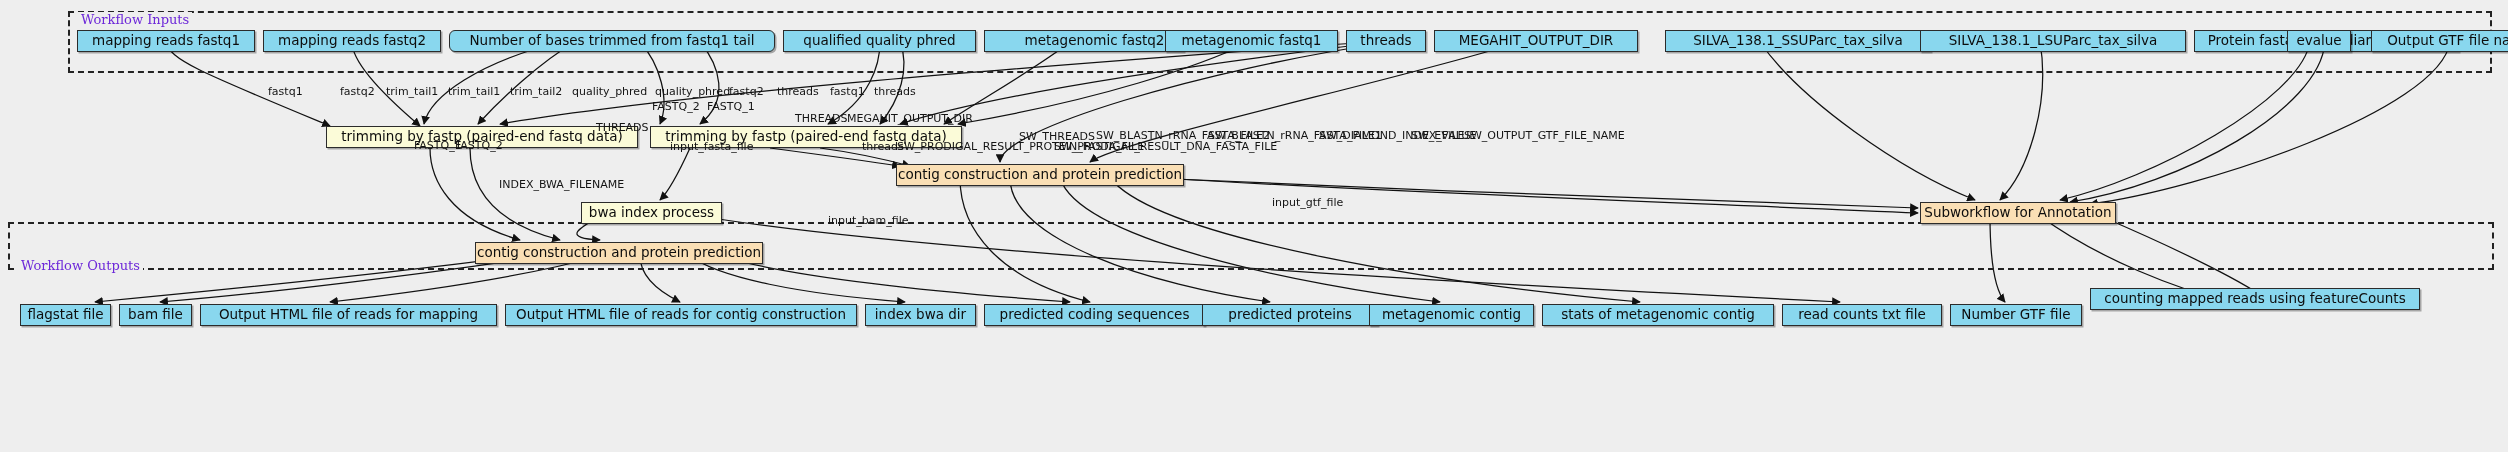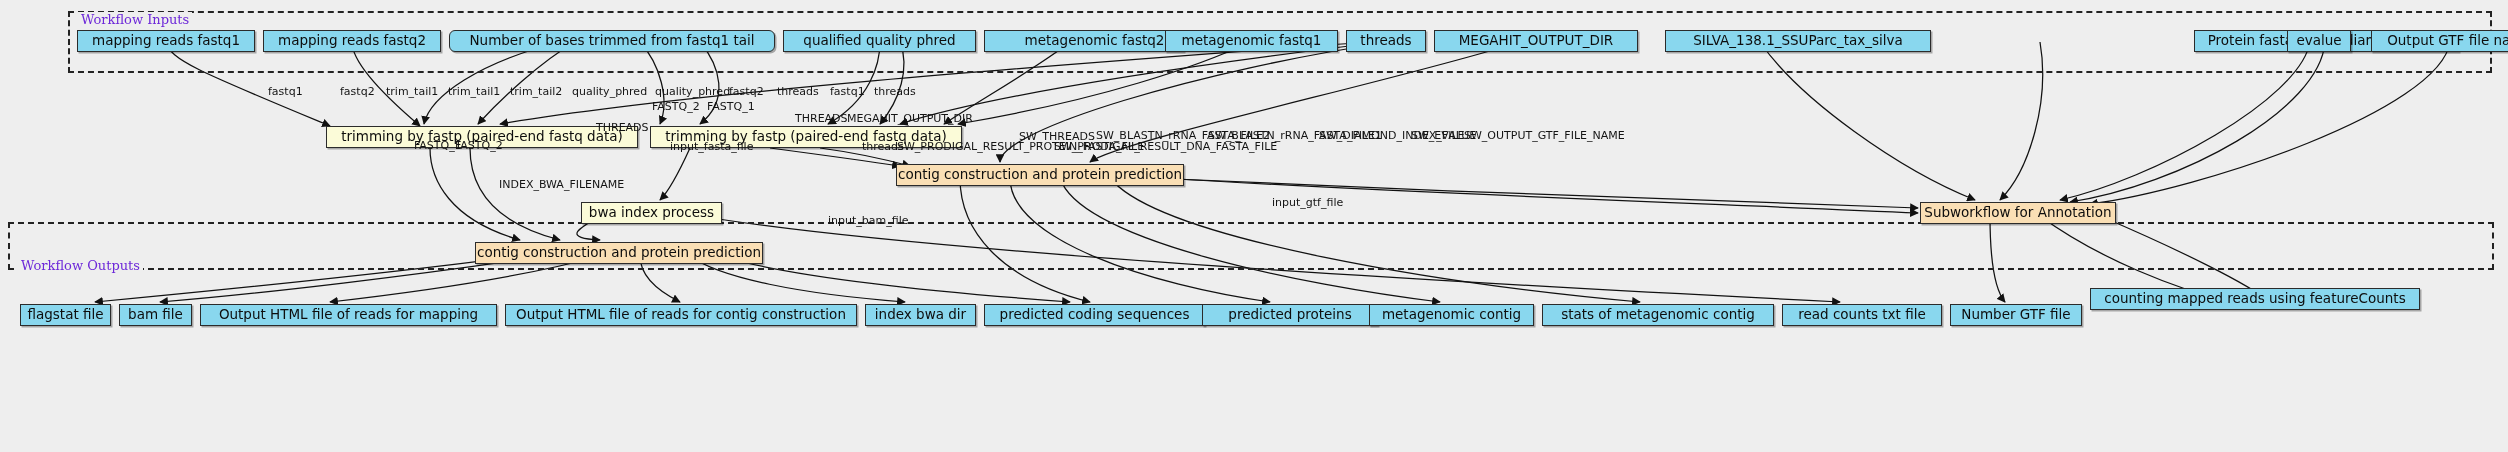--- a/index.html
+++ b/index.html
@@ -138,20 +138,21 @@
 
   <div class="node io" style="left:77px;top:30px;width:178px;">mapping reads fastq1</div>
   <div class="node io" style="left:263px;top:30px;width:178px;">mapping reads fastq2</div>
   <div class="node io" style="left:449px;top:30px;width:326px;border-radius:6px;">Number of bases trimmed from fastq1 tail</div>
   <div class="node io" style="left:783px;top:30px;width:193px;">qualified quality phred</div>
   <div class="node io" style="left:984px;top:30px;width:200px;padding-left:28px;">metagenomic fastq2</div>
   <div class="node io" style="left:1165px;top:30px;width:173px;">metagenomic fastq1</div>
   <div class="node io" style="left:1346px;top:30px;width:80px;">threads</div>
   <div class="node io" style="left:1434px;top:30px;width:204px;">MEGAHIT_OUTPUT_DIR</div>
   <div class="node io" style="left:1646px;top:30px;width:266px;margin-left:19px;">SILVA_138.1_SSUParc_tax_silva</div>
+  <div class="node io" style="left:1920px;top:30px;width:266px;">SILVA_138.1_LSUParc_tax_silva</div>
   <div class="node io" style="left:2194px;top:30px;width:265px;">Protein fasta file for diamond index</div>
   <div class="node io" style="left:2287px;top:30px;width:64px;">evalue</div>
   <div class="node io" style="left:2371px;top:30px;width:177px;">Output GTF file name</div>
 
   <div class="node proc" style="left:326px;top:126px;width:312px;">trimming by fastp (paired-end fastq data)</div>
   <div class="node proc" style="left:650px;top:126px;width:312px;">trimming by fastp (paired-end fastq data)</div>
   <div class="node proc" style="left:581px;top:202px;width:141px;">bwa index process</div>
   <div class="node tool" style="left:896px;top:164px;width:288px;">contig construction and protein prediction</div>
   <div class="node tool" style="left:475px;top:242px;width:288px;">contig construction and protein prediction</div>
   <div class="node sub" style="left:1920px;top:202px;width:196px;">Subworkflow for Annotation</div>

